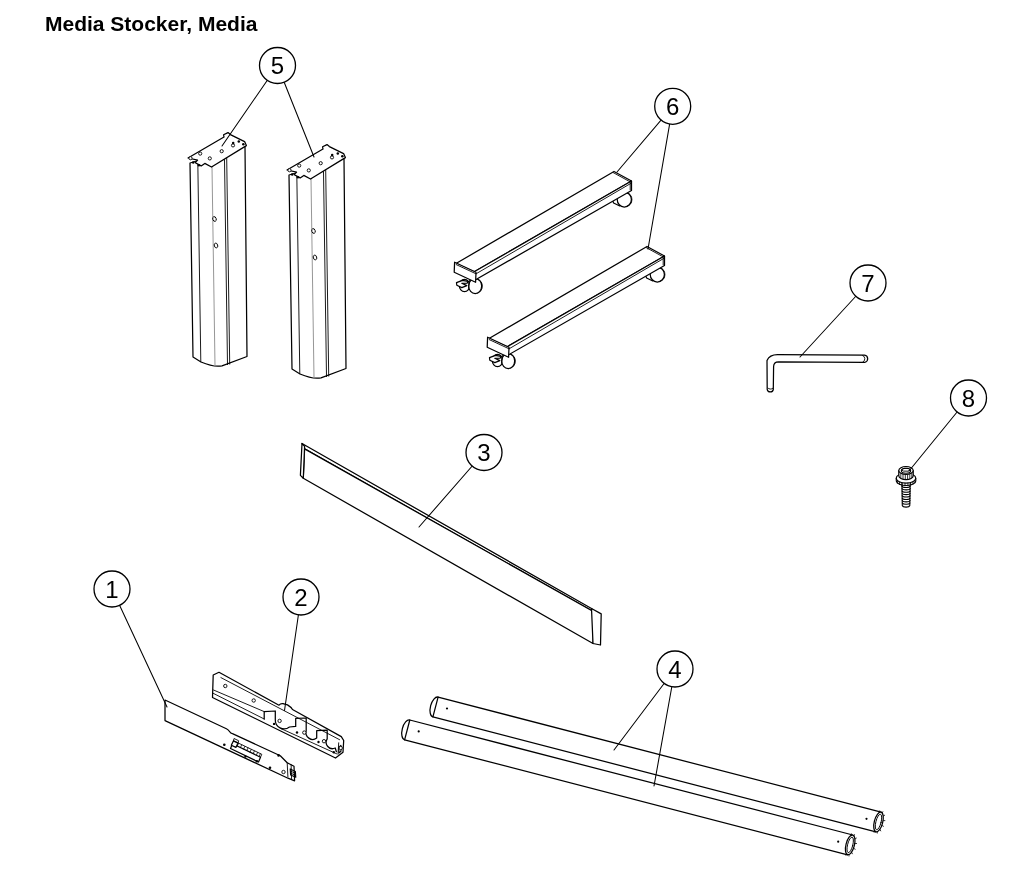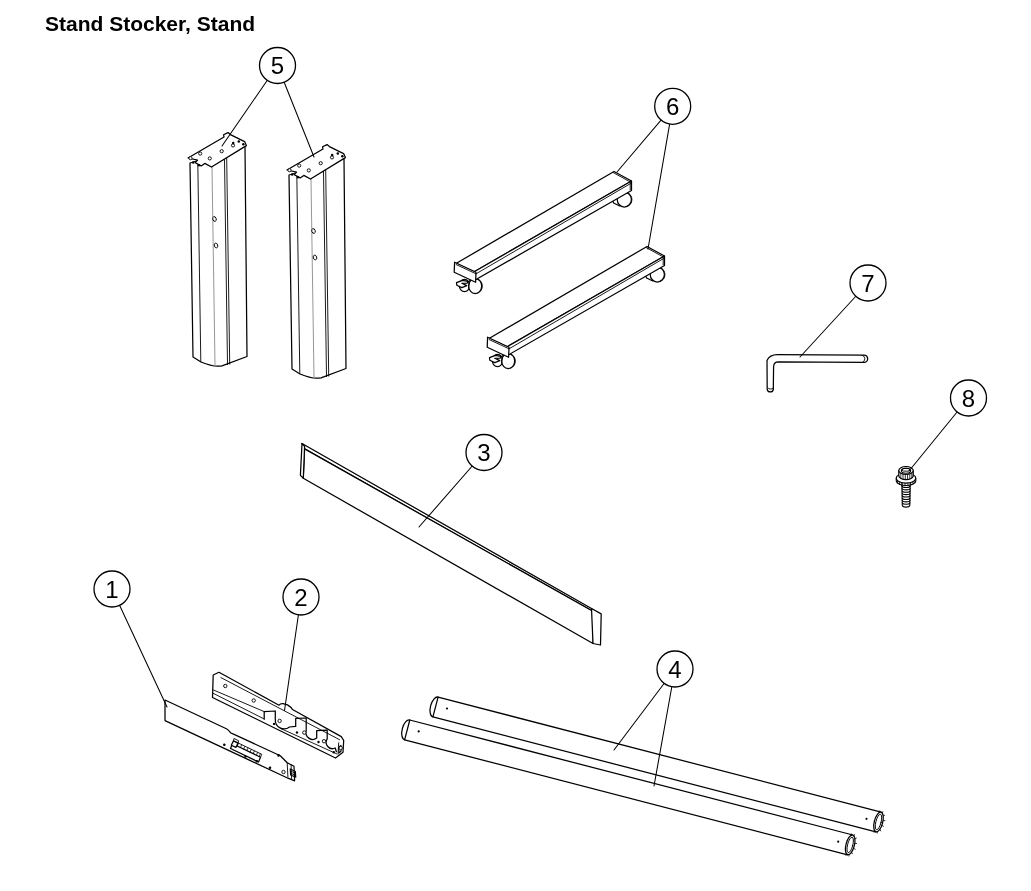--- a/index.html
+++ b/index.html
@@ -17,21 +17,21 @@
   .leader{fill:none;stroke:#000;stroke-width:1.05;stroke-linecap:round;}
   .callout-circle{fill:#fff;stroke:#000;stroke-width:1.3;}
   .callout-num{font-family:"Liberation Sans", sans-serif;font-size:24px;fill:#000;
                text-anchor:middle;}
   .dk{fill:none;stroke:#000;stroke-width:1.1;stroke-linejoin:round;stroke-linecap:round;}
 </style>
 </head>
 <body>
 
 <div class="canvas">
-  <div class="title">Stand Stocker, Stand</div>
+  <div class="title">Media Stocker, Media</div>
 
   <svg width="1031" height="891" viewBox="0 0 1031 891">
 
     <defs>
 
       <g id="column">
 
         <path class="wf" d="M190,163 L193,357 L201,362 Q214,367.5 222,365.8 L247,356.5 L245,146.5 Z"></path>
 
         <path class="thin" d="M197.8,161.5 L200.8,361.7"></path>

